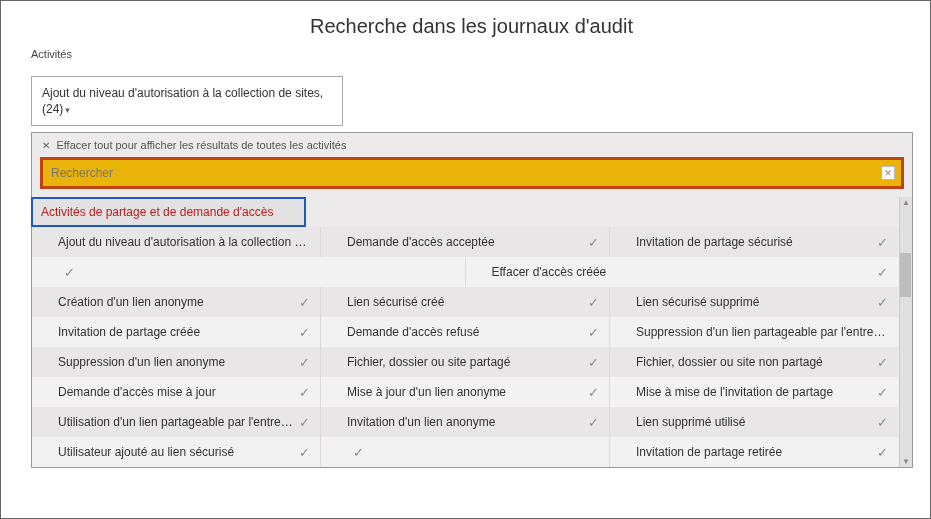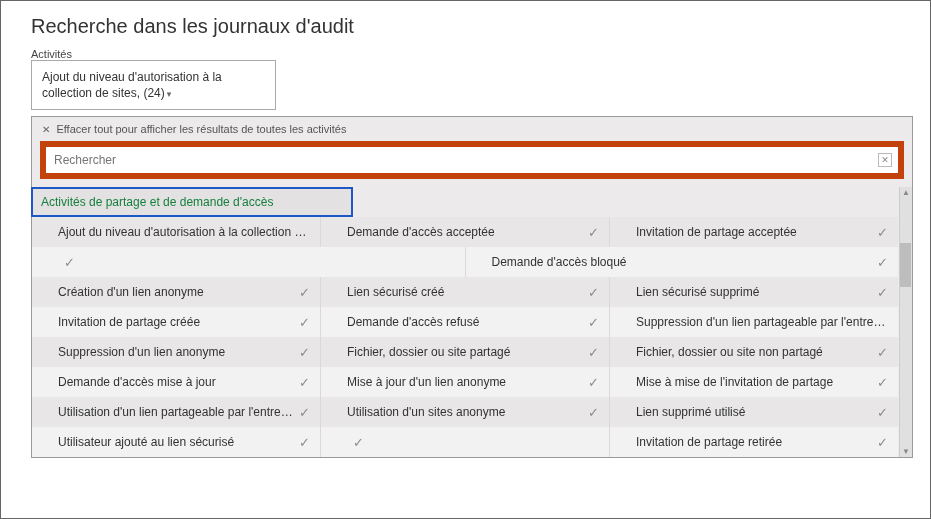--- a/index.html
+++ b/index.html
@@ -1,35 +1,35 @@
 <!DOCTYPE html>
 <html><head>
 <meta charset="utf-8">
 <style>
 * { box-sizing: border-box; margin: 0; padding: 0; }
 body { font-family: "Segoe UI", Arial, sans-serif; font-size: 12px; color: #333; background: #fff; width: 931px; height: 519px; overflow: hidden; border: 1px solid #666; }
 .page { padding: 8px 18px 0 30px; }
-.page-title { font-size: 20px; font-weight: 400; color: #333; margin: 6px 0 10px 0; }
-.field-label { font-size: 11px; color: #444; margin-bottom: 0; }
-.activities-box { border: 1px solid #aaa; padding: 8px 10px; width: 245px; min-height: 44px; font-size: 12px; color: #333; line-height: 1.35; background: #fff; cursor: pointer; }
+.page-title { font-size: 20px; font-weight: 400; color: #333; margin: 6px 0 10px 0; text-align: center; }
+.field-label { font-size: 11px; color: #444; margin-bottom: 16px; }
+.activities-box { border: 1px solid #aaa; padding: 8px 10px; width: 312px; min-height: 44px; font-size: 12px; color: #333; line-height: 1.35; background: #fff; cursor: pointer; }
 .activities-box .chev { font-size: 9px; color: #666; margin-left: 2px; }
 .dropdown-panel { border: 1px solid #999; background: #eceaea; margin-top: 6px; width: 882px; }
 .clear-row { padding: 6px 10px; font-size: 11px; color: #555; display: flex; align-items: center; gap: 6px; }
 .clear-x { font-size: 10px; color: #666; cursor: pointer; }
 .search-row { padding: 0 8px 8px 8px; }
-.search-input-wrap { position: relative; background: #ffffff; border: 6px solid #c2410c; }
+.search-input-wrap { position: relative; background: #eab308; border: 3px solid #c2410c; }
 .search-input { width: 100%; border: none; padding: 6px 26px 6px 8px; font-size: 12px; color: #333; outline: none; background: transparent; }
 .search-clear { position: absolute; right: 6px; top: 50%; transform: translateY(-50%); width: 14px; height: 14px; border: 1px solid #bbb; display: flex; align-items: center; justify-content: center; font-size: 9px; color: #888; cursor: pointer; background: #fff; }
 .list-wrap { position: relative; padding-right: 14px; }
 .scrollbar-track { position: absolute; right: 0; top: 0; bottom: 0; width: 13px; background: #e0e0e0; border-left: 1px solid #ccc; }
 .scrollbar-thumb { position: absolute; right: 1px; width: 11px; height: 44px; top: 56px; background: #bdbdbd; }
 .scrollbar-arrow { position: absolute; left: 0; right: 0; text-align: center; font-size: 8px; color: #888; }
 .scrollbar-arrow.up { top: 1px; }
 .scrollbar-arrow.down { bottom: 1px; }
-.category-header { border: 2px solid #1d58c7; background: #e3e1e1; padding: 6px 8px; font-size: 12px; color: #15803d; width: 322px; margin-left: -1px; }
+.category-header { border: 2px solid #1d58c7; background: #e3e1e1; padding: 6px 8px; font-size: 12px; color: #b91c1c; width: 275px; margin-left: -1px; }
 .grid { width: 100%; border-collapse: collapse; }
 .grid-row { display: flex; }
 .grid-row:nth-child(odd) .cell { background: #e8e6e6; }
 .grid-row:nth-child(even) .cell { background: #f3f2f2; }
 .cell { flex: 1 1 0; display: flex; align-items: center; justify-content: space-between; padding: 7px 10px 7px 26px; font-size: 12px; color: #333; border-right: 1px solid #ddd8d8; min-height: 30px; cursor: pointer; white-space: nowrap; overflow: hidden; }
 .cell:last-child { border-right: none; }
 .check { color: #8a8a8a; font-size: 13px; margin-left: 6px; }
 .cell-label { overflow: hidden; text-overflow: ellipsis; }
 </style>
 </head>
@@ -62,30 +62,30 @@
       <div class="grid" id="grid">
           <div class="grid-row">
             <div class="cell">
               <span class="cell-label">Ajout du niveau d'autorisation à la collection de sites</span>
             </div>
             <div class="cell">
               <span class="cell-label">Demande d'accès acceptée</span>
               <span class="check">✓</span>
             </div>
             <div class="cell">
-              <span class="cell-label">Invitation de partage acceptée</span>
+              <span class="cell-label">Invitation de partage sécurisé</span>
               <span class="check">✓</span>
             </div>
           </div>
           <div class="grid-row">
             <div class="cell">
               <span class="check">✓</span>
             </div>
             <div class="cell">
-              <span class="cell-label">Demande d'accès bloqué</span>
+              <span class="cell-label">Effacer d'accès créée</span>
               <span class="check">✓</span>
             </div>
           </div>
           <div class="grid-row">
             <div class="cell">
               <span class="cell-label">Création d'un lien anonyme</span>
               <span class="check">✓</span>
             </div>
             <div class="cell">
               <span class="cell-label">Lien sécurisé créé</span>
@@ -136,21 +136,21 @@
               <span class="cell-label">Mise à mise de l'invitation de partage</span>
               <span class="check">✓</span>
             </div>
           </div>
           <div class="grid-row">
             <div class="cell">
               <span class="cell-label">Utilisation d'un lien partageable par l'entreprise</span>
               <span class="check">✓</span>
             </div>
             <div class="cell">
-              <span class="cell-label">Utilisation d'un sites anonyme</span>
+              <span class="cell-label">Invitation d'un lien anonyme</span>
               <span class="check">✓</span>
             </div>
             <div class="cell">
               <span class="cell-label">Lien supprimé utilisé</span>
               <span class="check">✓</span>
             </div>
           </div>
           <div class="grid-row">
             <div class="cell">
               <span class="cell-label">Utilisateur ajouté au lien sécurisé</span>

